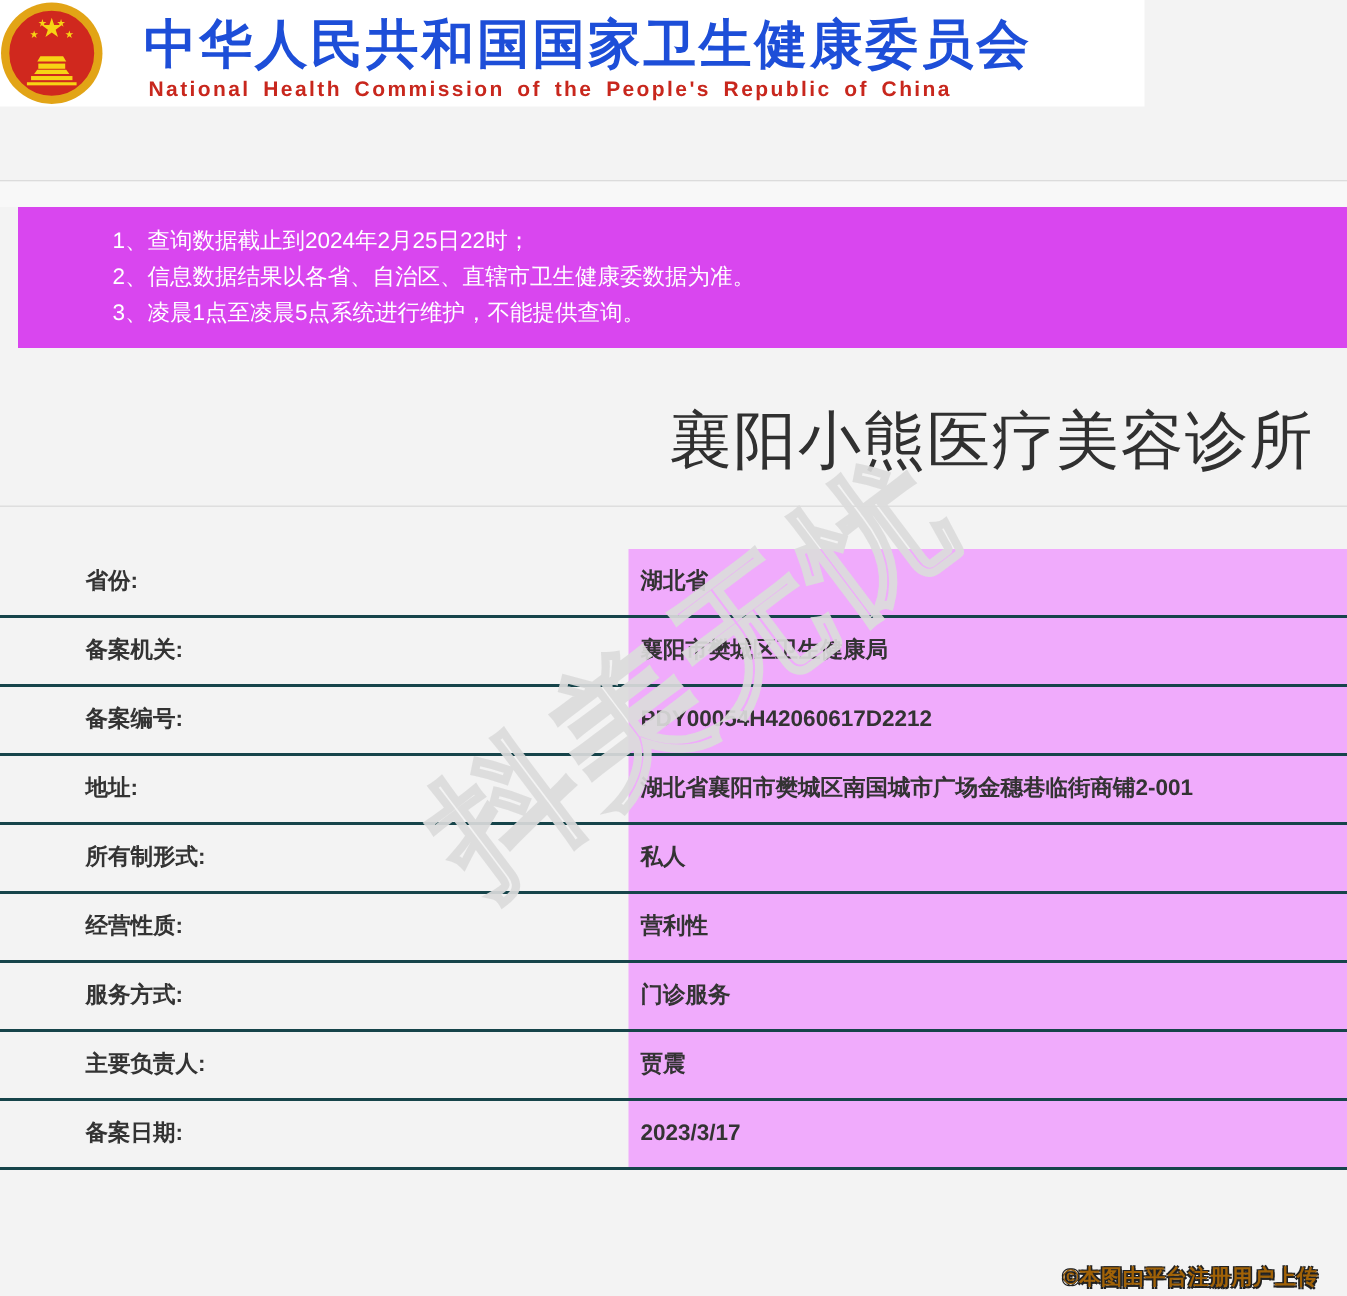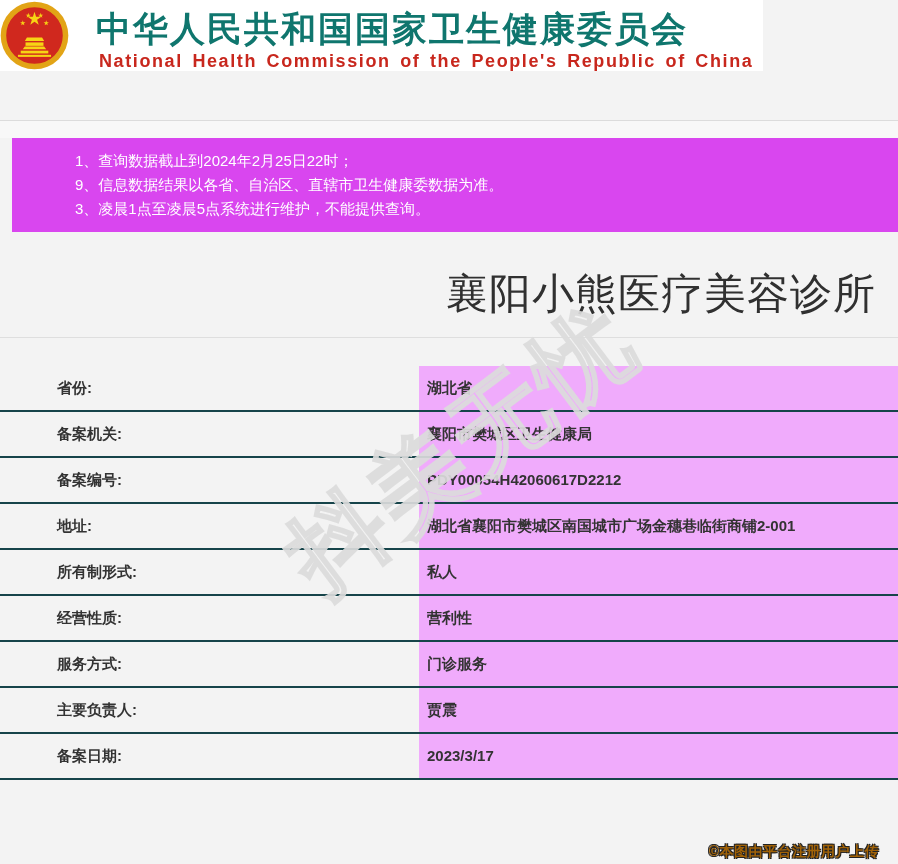--- a/index.html
+++ b/index.html
@@ -10,25 +10,25 @@
   }
   
   .header{
     position:absolute; left:0; top:0; width:763px; height:71px;
     background:#ffffff;
   }
   .emblem{ position:absolute; left:0px; top:1px; width:69px; height:69px; }
   .title-cn{
     position:absolute; left:96px; top:6px;
     font-size:35px; font-weight:bold; letter-spacing:2px;
-    color:#0f766e; white-space:nowrap;
+    color:#1d4ed8; white-space:nowrap;
   }
   .title-en{
     position:absolute; left:99px; top:51px;
-    font-size:18px; font-weight:bold; letter-spacing:1.6px; word-spacing:3px;
+    font-size:14px; font-weight:bold; letter-spacing:1.6px; word-spacing:3px;
     color:#c8271d; white-space:nowrap;
   }
   
   .hairline{ position:absolute; left:0; width:898px; height:1px; background:#dcdcdc; }
   .hl1{ top:120px; }
   .hl2{ top:337px; background:#dedede; }
   .strip{ position:absolute; left:0; top:121px; width:898px; height:17px; background:#f8f8f8; }
   
   .notice{
     position:absolute; left:12px; right:0; top:138px; height:94px;
@@ -99,21 +99,21 @@
     <div class="title-cn">中华人民共和国国家卫生健康委员会</div>
     <div class="title-en">National Health Commission of the People's Republic of China</div>
   </div>
 
   <div class="hairline hl1"></div>
   <div class="strip"></div>
 
   <div class="notice">
     <div>
         <div class="notice-item">1、查询数据截止到2024年2月25日22时；</div>
-        <div class="notice-item">9、信息数据结果以各省、自治区、直辖市卫生健康委数据为准。</div>
+        <div class="notice-item">2、信息数据结果以各省、自治区、直辖市卫生健康委数据为准。</div>
         <div class="notice-item">3、凌晨1点至凌晨5点系统进行维护，不能提供查询。</div>
       </div>
   </div>
 
   <div class="result-title">襄阳小熊医疗美容诊所</div>
 
   <div class="hairline hl2"></div>
 
   <div class="rtable">
       <div class="rrow">

